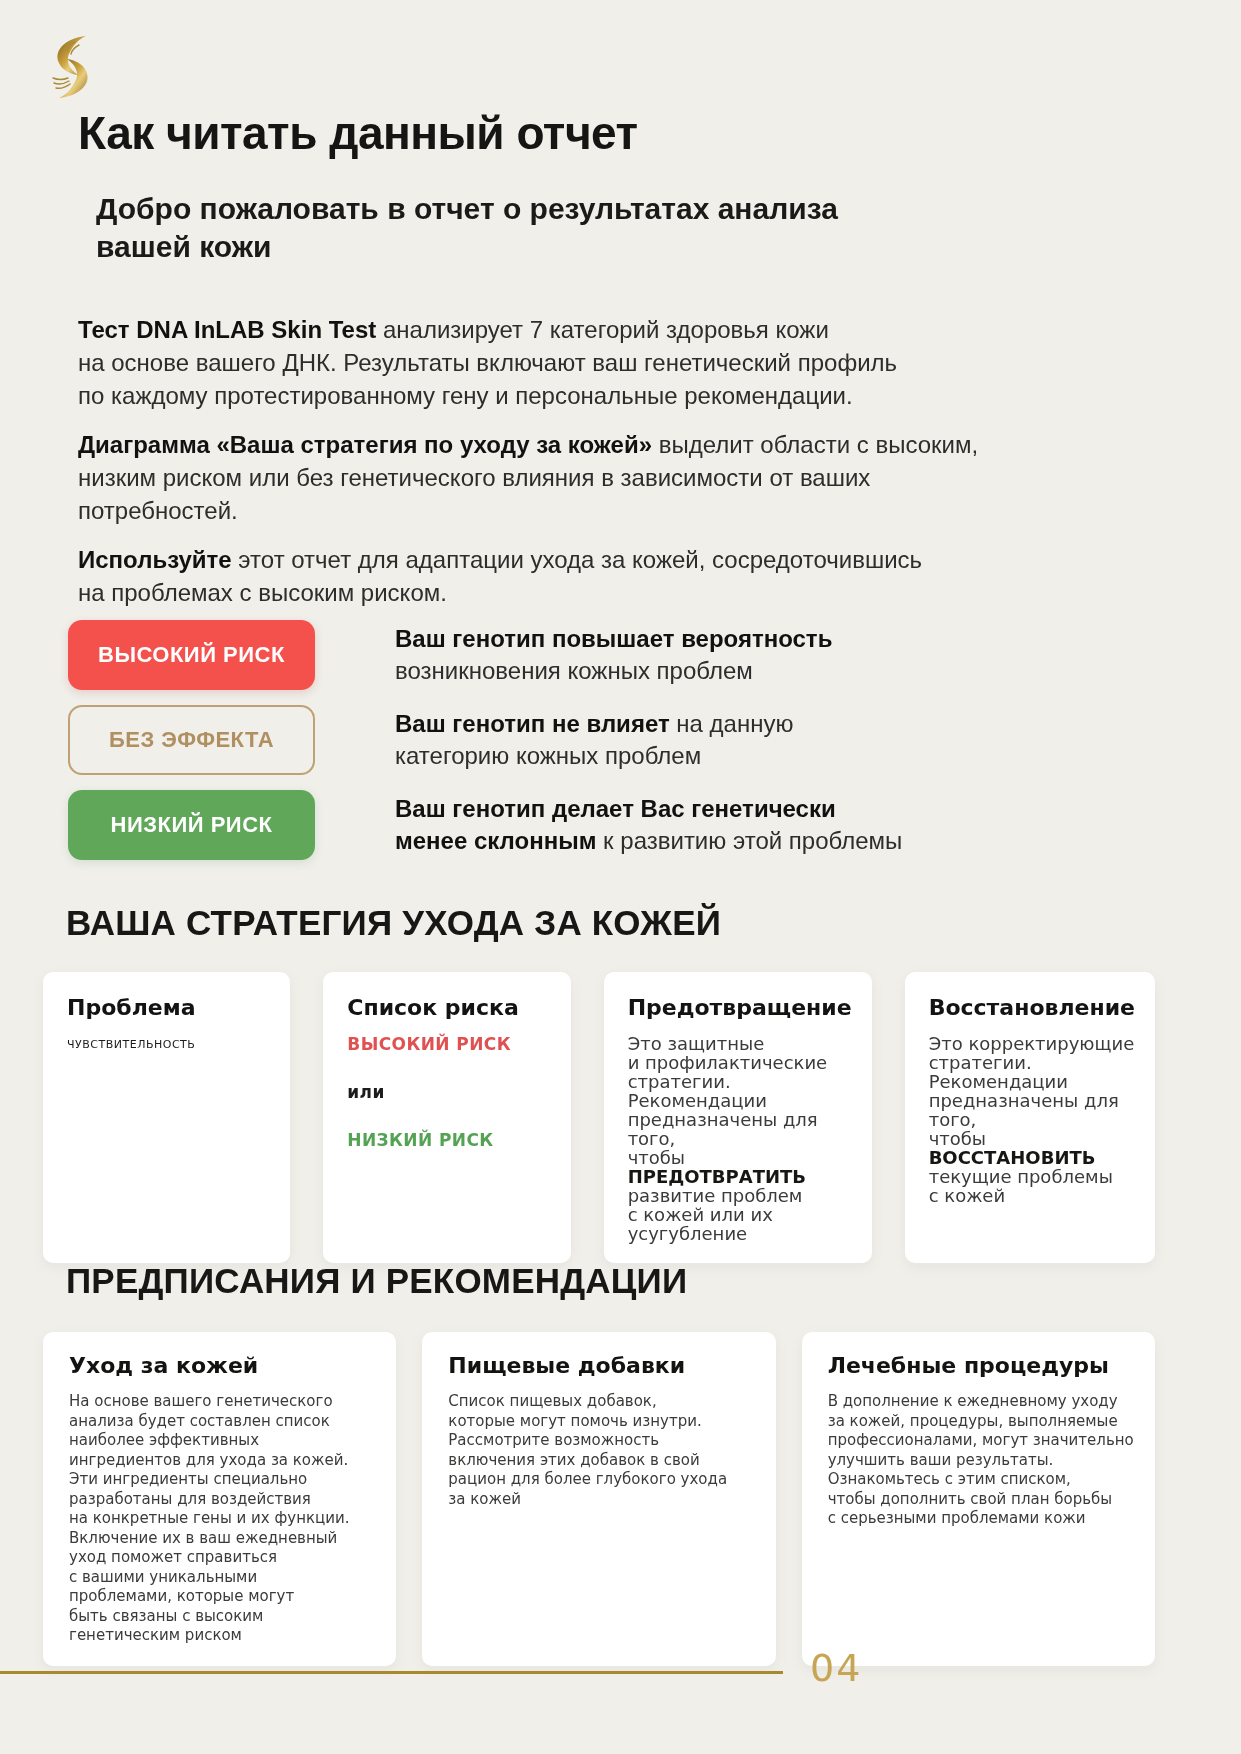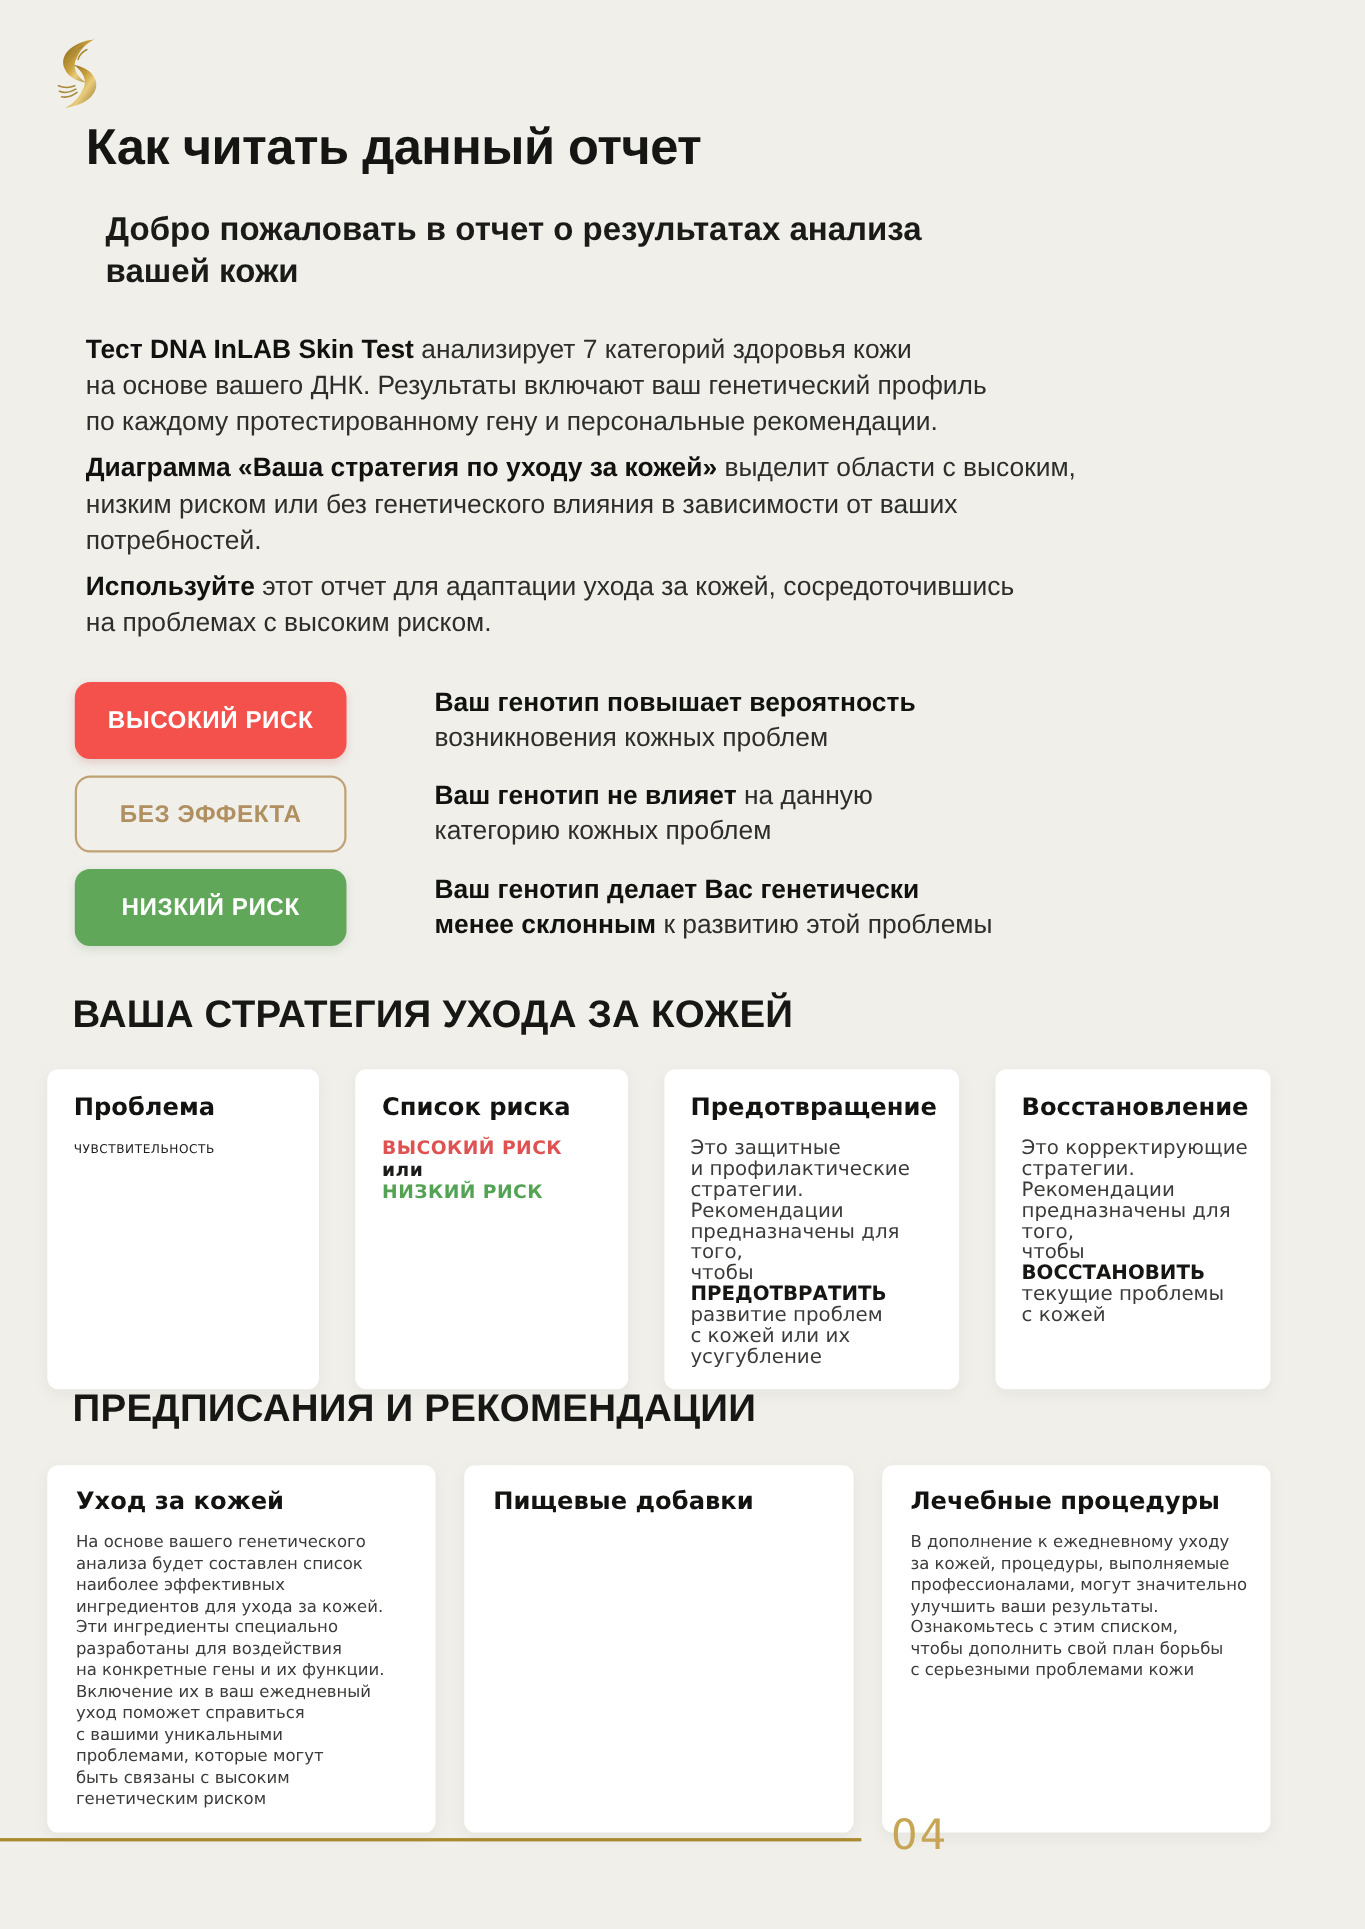--- a/index.html
+++ b/index.html
@@ -18,21 +18,21 @@
     font-size:46px;line-height:1.1;font-weight:800;
     color:#151513;letter-spacing:-0.5px;
   }
   #subtitle{
     left:78px;top:172px;margin:18px;
     font-size:30px;line-height:38px;font-weight:700;
     color:#1a1a18;white-space:pre-line;
   }
 
   #intro{left:78px;top:297px;width:1010px;font-size:24px;line-height:33px;color:#2d2d2b}
-  #intro p{margin:4px 0 9px 0;white-space:pre-line}
+  #intro p{margin:16px 0 9px 0;white-space:pre-line}
   #intro b{color:#111110}
 
   #legend{left:68px;top:620px}
   .legend-row{display:flex;align-items:center;margin-bottom:15px}
   .badge{
     width:247px;height:70px;border-radius:14px;box-sizing:border-box;
     display:flex;align-items:center;justify-content:center;
     font-size:22px;font-weight:700;letter-spacing:.5px;
   }
   .badge-high{background:#f4514d;color:#ffffff;box-shadow:0 3px 8px rgba(180,60,55,.18)}
@@ -60,21 +60,21 @@
     font-family:"DejaVu Sans",sans-serif;
   }
   .s-card{min-height:258px;padding:22px 20px 20px 24px}
   .r-card{min-height:316px;padding:20px 20px 20px 26px}
   .card h3{
     margin:0 0 12px 0;font-size:22px;line-height:28px;font-weight:700;
     color:#131311;white-space:nowrap;
   }
   .problem-value{font-size:11px;letter-spacing:.5px;color:#1c1c1a;margin-top:16px}
   .risk-item{font-size:17px;font-weight:700;letter-spacing:.4px}
-  .risk-item + .risk-item{}
+  .risk-item + .risk-item{margin-top:28px}
   .risk-high{color:#e05151}
   .risk-or{color:#1c1c1a}
   .risk-low{color:#54a354}
   .s-body{font-size:18px;line-height:19px;color:#3b3b39;white-space:pre-line}
   .s-body b,.r-body b{color:#161614}
   .r-body{font-size:15px;line-height:19.5px;color:#3b3b39;white-space:pre-line}
 
   #footer-line{left:0;top:1671px;width:783px;height:2.5px;background:#a8892f}
   #page-number{
     left:810px;top:1646px;font-size:38px;letter-spacing:2px;
@@ -190,20 +190,26 @@
 на конкретные гены и их функции.
 Включение их в ваш ежедневный
 уход поможет справиться
 с вашими уникальными
 проблемами, которые могут
 быть связаны с высоким
 генетическим риском</div>
   </div>
   <div class="card r-card">
     <h3>Пищевые добавки</h3>
+    <div class="r-body">Список пищевых добавок,
+которые могут помочь изнутри.
+Рассмотрите возможность
+включения этих добавок в свой
+рацион для более глубокого ухода
+за кожей</div>
   </div>
   <div class="card r-card">
     <h3>Лечебные процедуры</h3>
     <div class="r-body">В дополнение к ежедневному уходу
 за кожей, процедуры, выполняемые
 профессионалами, могут значительно
 улучшить ваши результаты.
 Ознакомьтесь с этим списком,
 чтобы дополнить свой план борьбы
 с серьезными проблемами кожи</div>

